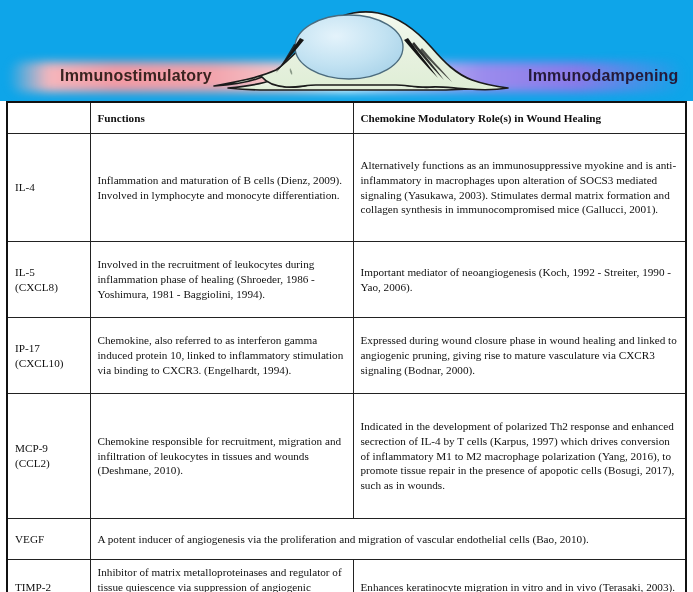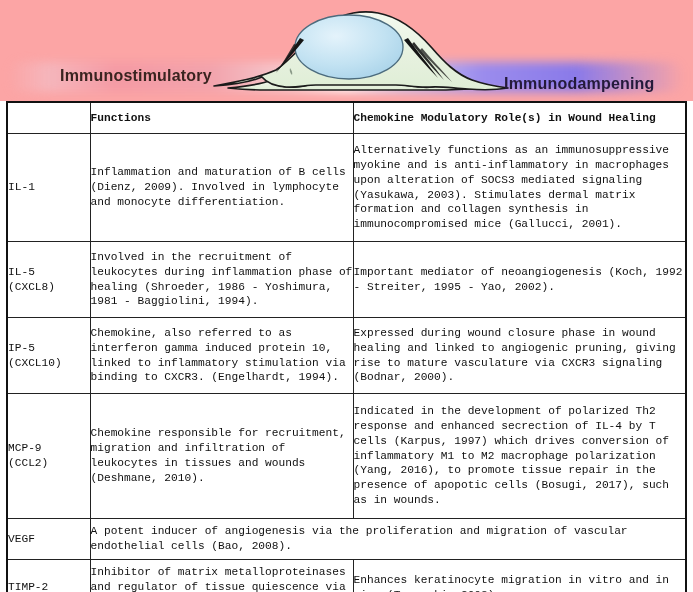--- a/index.html
+++ b/index.html
@@ -14,21 +14,21 @@
     color: #000000;
     overflow: hidden;
     position: relative;
   }
 
   
   #figure-header {
     position: relative;
     width: 693px;
     height: 101px;
-    background: #fca5a5;
+    background: #0ea5e9;
     overflow: hidden;
   }
 
   
   #gradient-bar {
     position: absolute;
     left: 0;
     top: 62px;
     width: 693px;
     height: 30px;
@@ -56,41 +56,41 @@
     top: 64px;
     font-family: "Liberation Sans", sans-serif;
     font-size: 16px;
     font-weight: 600;
     letter-spacing: 0.2px;
     color: #2a2018;
     white-space: nowrap;
     line-height: 24px;
   }
   #label-immunostimulatory { left: 60px; color: #3a2420; }
-  #label-immunodampening  { left: 504px; color: #241a3a; margin-top: 8px; }
+  #label-immunodampening  { left: 528px; color: #241a3a; }
 
   
   #cytokine-table-wrap {
     position: absolute;
     left: 6px;
     top: 101px;
     width: 681px;
   }
   table#cytokine-table {
     border-collapse: collapse;
     table-layout: fixed;
     width: 681px;
     border: 2px solid #111111;
   }
   table#cytokine-table td,
   table#cytokine-table th {
     border: 1px solid #222222;
     vertical-align: middle;
-    padding: 5px 0;
-    font-family: Liberation Mono, monospace;
+    padding: 5px 7px;
+    font-family: Liberation Serif, serif;
     font-size: 11.2px;
     line-height: 1.32;
     color: #101010;
     text-align: left;
   }
   table#cytokine-table col.c-name { width: 83px; }
   table#cytokine-table col.c-func { width: 263px; }
   table#cytokine-table col.c-role { width: 333px; }
 
   thead th {
@@ -204,55 +204,55 @@
     <thead>
       <tr>
         <th class="blank-head"></th>
         <th>Functions</th>
         <th class="role-head">Chemokine Modulatory Role(s) in Wound Healing</th>
       </tr>
     </thead>
     <tbody>
 
       <tr data-row="il6">
-        <td class="cyto-name">IL-1</td>
+        <td class="cyto-name">IL-4</td>
         <td class="cell-text">Inflammation and maturation of B cells (Dienz, 2009). Involved in lymphocyte and monocyte differentiation.</td>
         <td class="cell-text">Alternatively functions as an immunosuppressive myokine and is anti-inflammatory in macrophages upon alteration of SOCS3 mediated signaling (Yasukawa, 2003). Stimulates dermal matrix formation and collagen synthesis in immunocompromised mice (Gallucci, 2001).</td>
       </tr>
 
       <tr data-row="il8">
         <td class="cyto-name">
           <span>IL-5</span><br>
           <span>(CXCL8)</span>
         </td>
         <td class="cell-text">Involved in the recruitment of leukocytes during inflammation phase of healing (Shroeder, 1986 - Yoshimura, 1981 - Baggiolini, 1994).</td>
-        <td class="cell-text">Important mediator of neoangiogenesis (Koch, 1992 - Streiter, 1995 - Yao, 2002).</td>
+        <td class="cell-text">Important mediator of neoangiogenesis (Koch, 1992 - Streiter, 1990 - Yao, 2006).</td>
       </tr>
 
       <tr data-row="ip10">
         <td class="cyto-name">
-          <span>IP-5</span><br>
+          <span>IP-17</span><br>
           <span>(CXCL10)</span>
         </td>
         <td class="cell-text">Chemokine, also referred to as interferon gamma induced protein 10, linked to inflammatory stimulation via binding to CXCR3. (Engelhardt, 1994).</td>
         <td class="cell-text">Expressed during  wound closure phase in wound healing and linked to angiogenic pruning, giving rise to mature vasculature via CXCR3 signaling (Bodnar, 2000).</td>
       </tr>
 
       <tr data-row="mcp1">
         <td class="cyto-name">
           <span>MCP-9</span><br>
           <span>(CCL2)</span>
         </td>
         <td class="cell-text">Chemokine responsible for recruitment, migration and infiltration of leukocytes in tissues and wounds (Deshmane, 2010).</td>
         <td class="cell-text">Indicated in the development of polarized Th2 response and enhanced secrection of IL-4 by T cells (Karpus, 1997) which drives conversion of inflammatory M1 to M2 macrophage polarization (Yang, 2016), to promote tissue repair in the presence of apopotic cells (Bosugi, 2017), such as in wounds.</td>
       </tr>
 
       <tr data-row="vegf">
         <td class="cyto-name">VEGF</td>
-        <td class="cell-text" colspan="2">A potent inducer of angiogenesis via the proliferation and migration of vascular endothelial cells (Bao, 2008).</td>
+        <td class="cell-text" colspan="2">A potent inducer of angiogenesis via the proliferation and migration of vascular endothelial cells (Bao, 2010).</td>
       </tr>
 
       <tr data-row="timp2">
         <td class="cyto-name">TIMP-2</td>
         <td class="cell-text">Inhibitor of matrix metalloproteinases and regulator of tissue quiescence via suppression of angiogenic response.</td>
         <td class="cell-text">Enhances keratinocyte migration in vitro and in vivo (Terasaki, 2003).</td>
       </tr>
 
     </tbody>
   </table>

